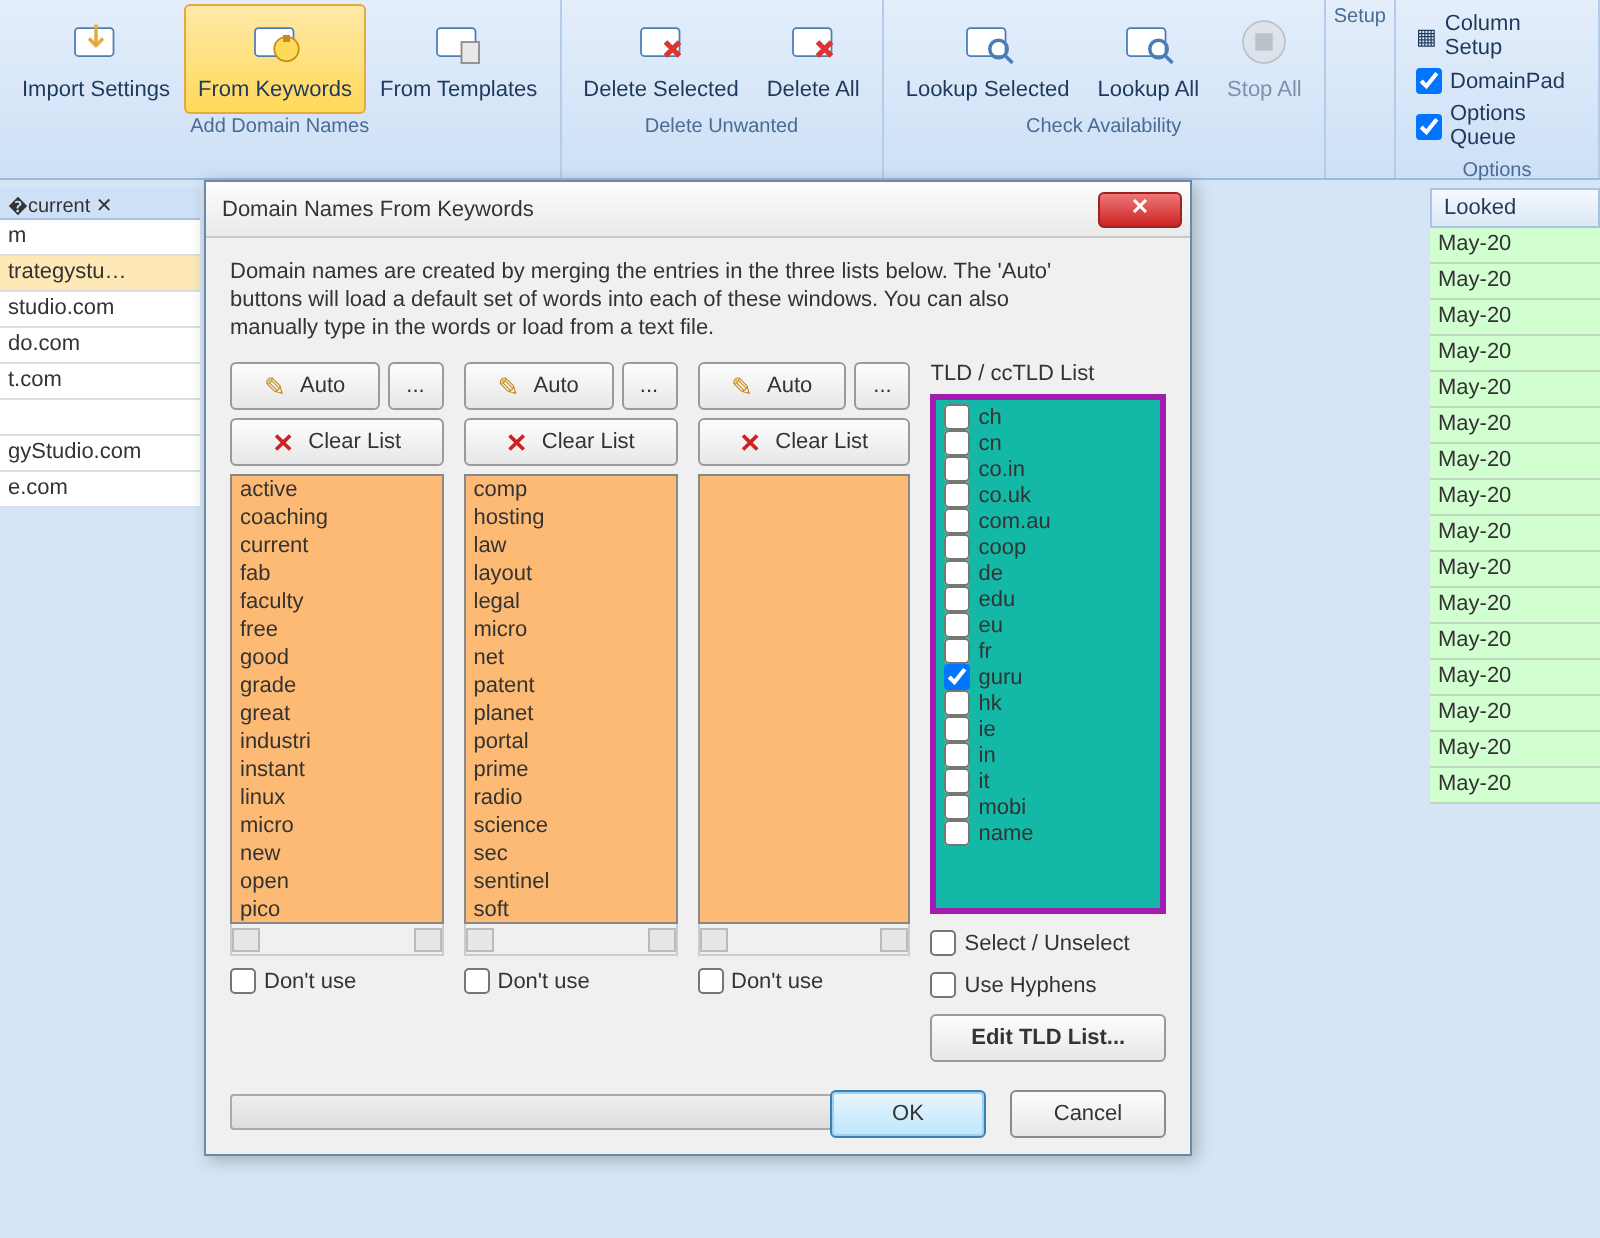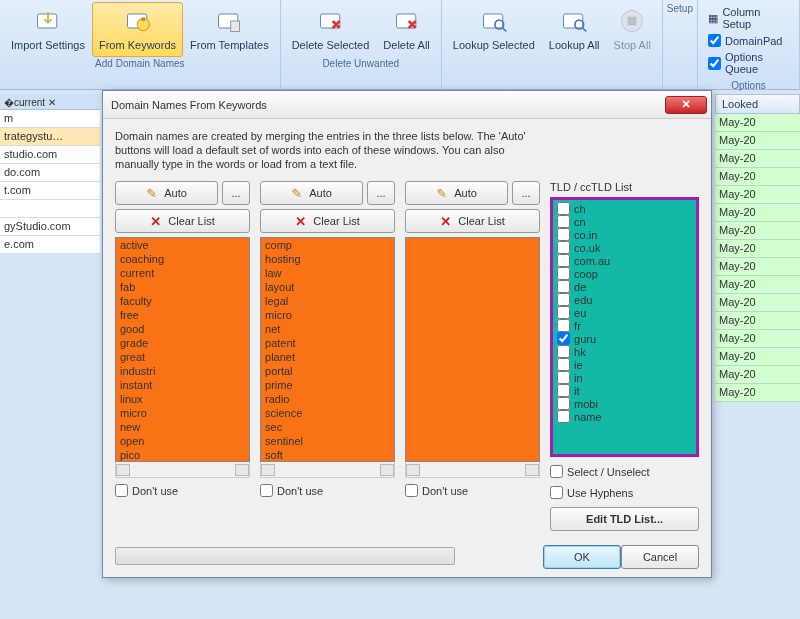--- a/index.html
+++ b/index.html
@@ -22,51 +22,51 @@
 .bg-table { position: absolute; top: 94px; left: 0; right: 0; bottom: 0; }
 .bg-left { position: absolute; left: 0; top: 0; width: 100px; }
 .bg-left .row { height: 18px; border-bottom: 1px solid #d6dee8; padding: 2px 4px; background: #fff; white-space: nowrap; overflow: hidden; color: #333; }
 .bg-left .row.sel { background: #fde8b6; }
 .bg-right { position: absolute; right: 0; top: 0; width: 85px; }
 .bg-right .hdr { background: linear-gradient(#f5f9fe, #dce8f7); border: 1px solid #a9c3e4; height: 20px; padding: 3px 6px; color: #1e395b; font-weight: normal; }
 .bg-right .cell { height: 18px; background: #d1ffcf; border-bottom: 1px solid #c0d8c0; padding: 2px 4px; white-space: nowrap; color: #333; }
 .bg-pin { position: absolute; left: 0; top: 0; width: 100px; height: 16px; background: #cde0f6; border-bottom: 1px solid #a9c3e4; color: #333; padding: 1px 4px; font-size: 10px; }
 
 
-.dialog { position: absolute; left: 102px; top: 90px; width: 610px; background: #f0f0f0; border: 1px solid #6d89aa; box-shadow: 2px 2px 8px rgba(0,0,0,0.25); }
+.dialog { position: absolute; left: 102px; top: 90px; width: 494px; background: #f0f0f0; border: 1px solid #6d89aa; box-shadow: 2px 2px 8px rgba(0,0,0,0.25); }
 .titlebar { background: linear-gradient(#fdfdfd, #e9e9e9); height: 28px; display: flex; align-items: center; padding: 0 4px 0 8px; border-bottom: 1px solid #c9c9c9; }
 .titlebar .title { flex: 1; color: #333; }
 .titlebar .close { width: 42px; height: 18px; background: linear-gradient(#e77, #c22); border: 1px solid #922; border-radius: 3px; color: #fff; text-align: center; line-height: 14px; font-weight: bold; cursor: pointer; }
 .dlg-body { padding: 10px 12px 4px; }
 .desc { color: #333; margin-bottom: 10px; width: 420px; line-height: 14px; }
 
 .cols { display: flex; gap: 10px; }
 .col { width: 136px; }
 .btnrow { display: flex; gap: 4px; margin-bottom: 4px; }
 .btn { flex: 1; height: 24px; background: linear-gradient(#fdfdfd, #e7e7e7); border: 1px solid #9a9a9a; border-radius: 3px; display: flex; align-items: center; justify-content: center; gap: 4px; cursor: pointer; color: #333; }
 .btn.sm { flex: 0 0 28px; }
-.listbox { border: 1px solid #888; background: #f97316; height: 225px; overflow-y: scroll; margin-top: 4px; }
+.listbox { border: 1px solid #888; background: #fdba74; height: 225px; overflow-y: scroll; margin-top: 4px; }
 .listbox .item { padding: 1px 4px; color: #333; cursor: pointer; }
 .hscroll { height: 16px; background: #f0f0f0; border: 1px solid #ccc; border-top: none; position: relative; }
 .hscroll::before, .hscroll::after { content: ""; position: absolute; top: 2px; width: 12px; height: 10px; background: #e7e7e7; border: 1px solid #bbb; }
 .hscroll::before { left: 0; }
 .hscroll::after { right: 0; }
 
 .chk { display: flex; align-items: center; gap: 4px; margin-top: 6px; color: #333; }
 
 .rightcol { width: 150px; }
 .grouplabel { color: #333; margin-bottom: 4px; }
 .tldbox { border: 3px solid #a21caf; background: #14b8a6; height: 260px; overflow-y: scroll; padding: 2px; }
 .tldbox .tld { display: flex; align-items: center; gap: 4px; padding: 0 2px; color: #333; }
 .tldbox .tld input { margin: 0; }
 .rightcol .chk { margin-top: 8px; }
 .editbtn { width: 100%; height: 24px; margin-top: 8px; background: linear-gradient(#fdfdfd, #e7e7e7); border: 1px solid #9a9a9a; border-radius: 3px; cursor: pointer; color: #333; font-weight: bold; }
 
 .progress { margin-top: 16px; height: 18px; width: 340px; background: linear-gradient(#eee, #ddd); border: 1px solid #aaa; border-radius: 2px; }
-.dlg-footer { display: flex; justify-content: flex-end; gap: 0; margin-top: -20px; padding-bottom: 4px; }
+.dlg-footer { display: flex; justify-content: flex-end; gap: 12px; margin-top: -20px; padding-bottom: 4px; }
 .dlg-footer .fbtn { width: 78px; height: 24px; border: 1px solid #8a8a8a; border-radius: 3px; background: linear-gradient(#fdfdfd, #e7e7e7); cursor: pointer; color: #333; }
 .dlg-footer .fbtn.primary { border-color: #3c7fb1; box-shadow: 0 0 0 1px #a0d0f0 inset; background: linear-gradient(#eaf6fd, #bee6fd); }
 
 
 .ico svg { width: 28px; height: 28px; }
 .mini-ico { width: 14px; height: 14px; display: inline-flex; }
 .x-red { color: #c22; font-weight: bold; font-size: 13px; }
 .pencil { color: #c78a1a; font-size: 13px; }
 </style>
 </head>
@@ -157,20 +157,21 @@
       <div class="ribbon-btn" style="opacity:.5">
         <span class="ico">
             <svg viewBox="0 0 32 32">
               <circle cx="16" cy="16" r="12" fill="#ddd" stroke="#999"></circle>
               <rect x="11" y="11" width="10" height="10" fill="#999"></rect>
             </svg>
           </span>
         <span class="lbl">Stop All</span>
       </div>
     </div>
+    <div class="ribbon-group-label">Check Availability</div>
   </div>
 
   <div class="ribbon-group">
     <div class="ribbon-group-label">Setup</div>
   </div>
 
   <div class="ribbon-group" style="flex:1">
     <div class="ribbon-opts">
       <div class="opt">
           <span>▦</span>

